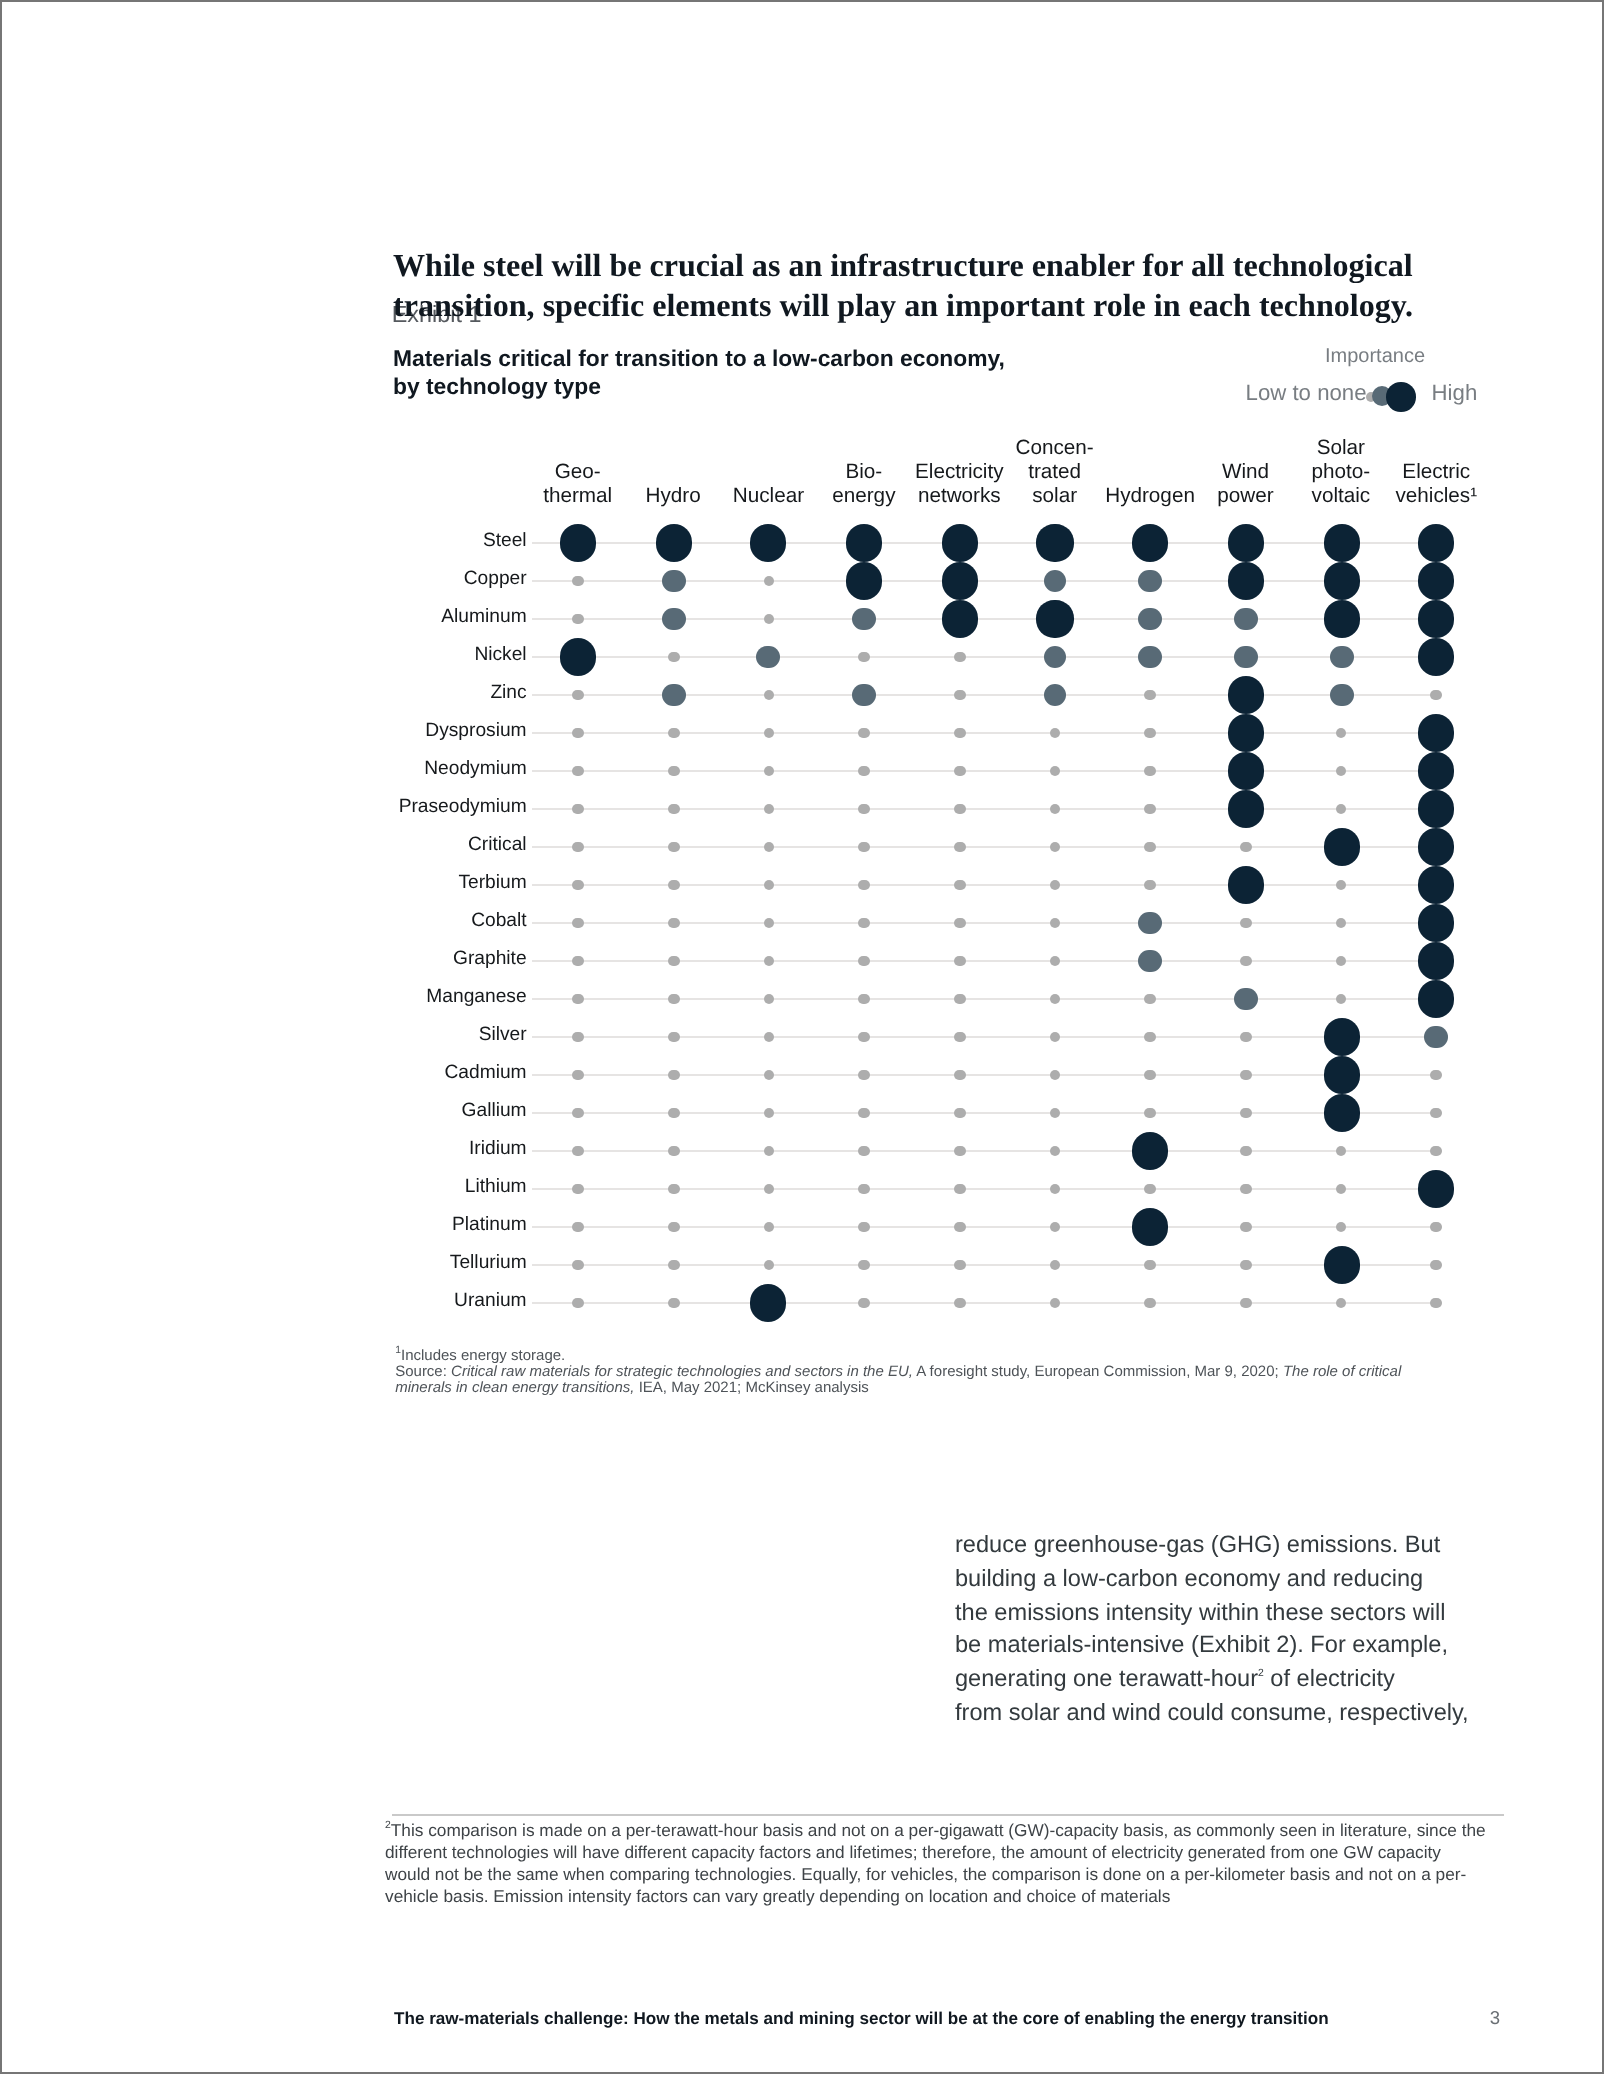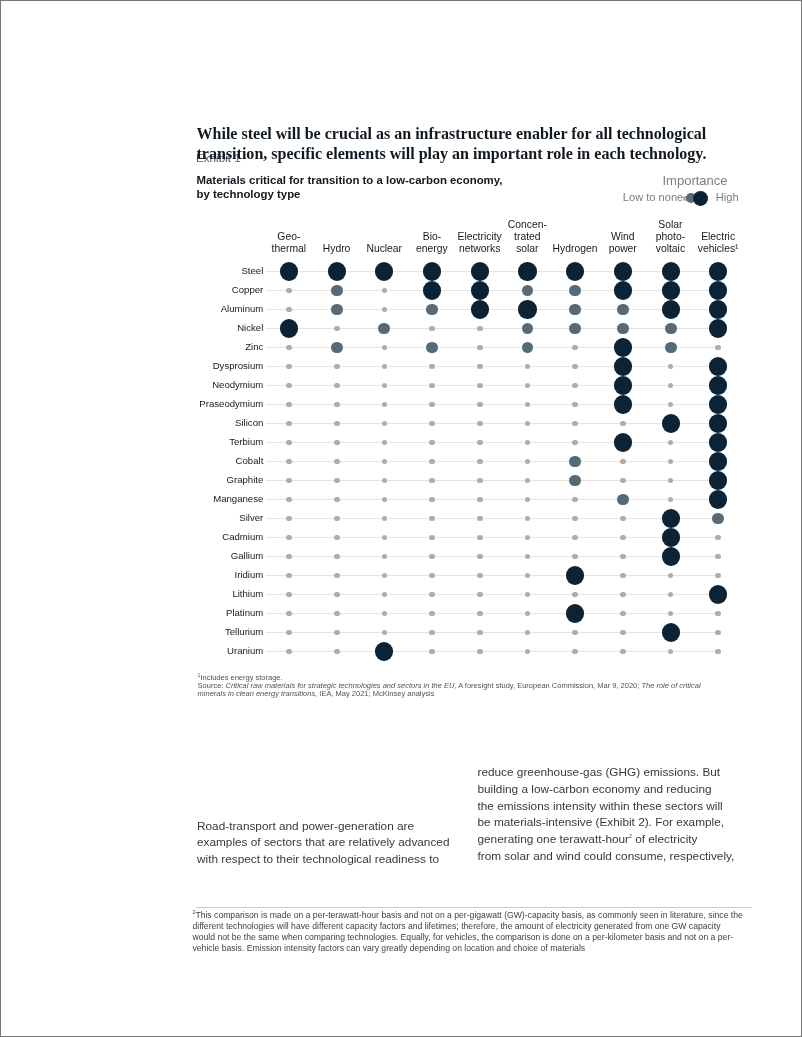--- a/index.html
+++ b/index.html
@@ -11,21 +11,21 @@
   
   .exhibit-label{position:absolute;left:194.9px;top:102.4px;font-size:11.7px;color:#55595e;margin-top:48px;}
   .headline{position:absolute;left:195.5px;top:122.6px;width:540px;
             font-family:"Liberation Serif",serif;font-weight:700;font-size:16.05px;
             line-height:20.6px;color:#101820;white-space:pre-line;}
   .subtitle{position:absolute;left:195.5px;top:171.6px;width:340px;font-size:11.42px;
             font-weight:700;line-height:14.0px;color:#101820;white-space:pre-line;}
 
   
   .legend{position:absolute;left:600px;top:173px;width:140px;}
-  .legend-title{position:absolute;left:61.5px;top:-1.4px;font-size:13px;color:#787d82;white-space:nowrap;}
+  .legend-title{position:absolute;left:61.5px;top:-1.4px;font-size:10px;color:#787d82;white-space:nowrap;}
   .legend-row{position:absolute;left:0;top:17px;width:140px;height:16px;}
   .legend-low{position:absolute;left:21.8px;top:0.2px;font-size:11.1px;color:#787d82;white-space:nowrap;}
   .legend-high{position:absolute;left:114.8px;top:0.2px;font-size:11.1px;color:#787d82;white-space:nowrap;}
   .legend-dots{position:absolute;left:81.7px;top:0px;width:42px;height:16px;}
   .legend-dots .d{position:absolute;border-radius:50%;}
 
   
   .chart{position:absolute;left:0;top:0;width:802px;height:700px;}
   .col-head{position:absolute;text-align:center;font-size:10.35px;line-height:12.0px;
             color:#16191c;white-space:pre-line;}
@@ -191,21 +191,21 @@
       <div class="dot" style="width: 5.8px; height: 5.8px; background: rgb(173, 173, 173); left: 285.1px; top: 400.6px;"></div>
       <div class="dot" style="width: 5.8px; height: 5.8px; background: rgb(173, 173, 173); left: 332.8px; top: 400.6px;"></div>
       <div class="dot" style="width: 5.8px; height: 5.8px; background: rgb(173, 173, 173); left: 380.5px; top: 400.6px;"></div>
       <div class="dot" style="width: 5.8px; height: 5.8px; background: rgb(173, 173, 173); left: 428.2px; top: 400.6px;"></div>
       <div class="dot" style="width: 5.8px; height: 5.8px; background: rgb(173, 173, 173); left: 475.9px; top: 400.6px;"></div>
       <div class="dot" style="width: 5.8px; height: 5.8px; background: rgb(173, 173, 173); left: 523.6px; top: 400.6px;"></div>
       <div class="dot" style="width: 5.8px; height: 5.8px; background: rgb(173, 173, 173); left: 571.3px; top: 400.6px;"></div>
       <div class="dot" style="width: 18.2px; height: 18.2px; background: rgb(12, 35, 53); left: 612.8px; top: 394.4px;"></div>
       <div class="dot" style="width: 5.8px; height: 5.8px; background: rgb(173, 173, 173); left: 666.7px; top: 400.6px;"></div>
       <div class="dot" style="width: 18.2px; height: 18.2px; background: rgb(12, 35, 53); left: 708.2px; top: 394.4px;"></div>
-      <div class="row-label" style="right: 539.7px; top: 416.3px;">Silicon</div>
+      <div class="row-label" style="right: 539.7px; top: 416.3px;">Critical</div>
       <div class="rowline" style="left: 265.4px; width: 454.9px; top: 422px;"></div>
       <div class="dot" style="width: 5.8px; height: 5.8px; background: rgb(173, 173, 173); left: 285.1px; top: 419.6px;"></div>
       <div class="dot" style="width: 5.8px; height: 5.8px; background: rgb(173, 173, 173); left: 332.8px; top: 419.6px;"></div>
       <div class="dot" style="width: 5.8px; height: 5.8px; background: rgb(173, 173, 173); left: 380.5px; top: 419.6px;"></div>
       <div class="dot" style="width: 5.8px; height: 5.8px; background: rgb(173, 173, 173); left: 428.2px; top: 419.6px;"></div>
       <div class="dot" style="width: 5.8px; height: 5.8px; background: rgb(173, 173, 173); left: 475.9px; top: 419.6px;"></div>
       <div class="dot" style="width: 5.8px; height: 5.8px; background: rgb(173, 173, 173); left: 523.6px; top: 419.6px;"></div>
       <div class="dot" style="width: 5.8px; height: 5.8px; background: rgb(173, 173, 173); left: 571.3px; top: 419.6px;"></div>
       <div class="dot" style="width: 5.8px; height: 5.8px; background: rgb(173, 173, 173); left: 619px; top: 419.6px;"></div>
       <div class="dot" style="width: 18.2px; height: 18.2px; background: rgb(12, 35, 53); left: 660.5px; top: 413.4px;"></div>
@@ -354,30 +354,31 @@
       <div class="dot" style="width: 5.8px; height: 5.8px; background: rgb(173, 173, 173); left: 619px; top: 647.6px;"></div>
       <div class="dot" style="width: 5.8px; height: 5.8px; background: rgb(173, 173, 173); left: 666.7px; top: 647.6px;"></div>
       <div class="dot" style="width: 5.8px; height: 5.8px; background: rgb(173, 173, 173); left: 714.4px; top: 647.6px;"></div>
     </div>
 
   <div class="chart-notes">
     <div><span class="sup">1</span><span>Includes energy storage.</span></div>
     <div><span>Source: </span><span class="it">Critical raw materials for strategic technologies and sectors in the EU,</span><span> A foresight study, European Commission, Mar 9, 2020; </span><span class="it">The role of critical minerals in clean energy transitions,</span><span> IEA, May 2021; McKinsey analysis</span></div>
   </div>
 
-  <div class="col-left">Road-transport and power-generation are
-examples of sectors that are relatively advanced
-with respect to their technological readiness to</div>
   <div class="col-right"><span>reduce greenhouse-gas (GHG) emissions. But
 building a low-carbon economy and reducing
 the emissions intensity within these sectors will
 be materials-intensive (Exhibit 2). For example,
 generating one terawatt-hour</span><span class="sup">2</span><span> of electricity
 from solar and wind could consume, respectively,</span></div>
 
   <div class="rule"></div>
   <div class="bottom-note"><span class="sup">2</span><span>This comparison is made on a per-terawatt-hour basis and not on a per-gigawatt (GW)-capacity basis, as commonly seen in literature, since the
 different technologies will have different capacity factors and lifetimes; therefore, the amount of electricity generated from one GW capacity
 would not be the same when comparing technologies. Equally, for vehicles, the comparison is done on a per-kilometer basis and not on a per-
 vehicle basis. Emission intensity factors can vary greatly depending on location and choice of materials</span></div>
 
+  <div class="footer">
+    <span>The raw-materials challenge: How the metals and mining sector will be at the core of enabling the energy transition</span>
+    <span class="pn">3</span>
+  </div>
 
 </div>
 
 </body></html>

